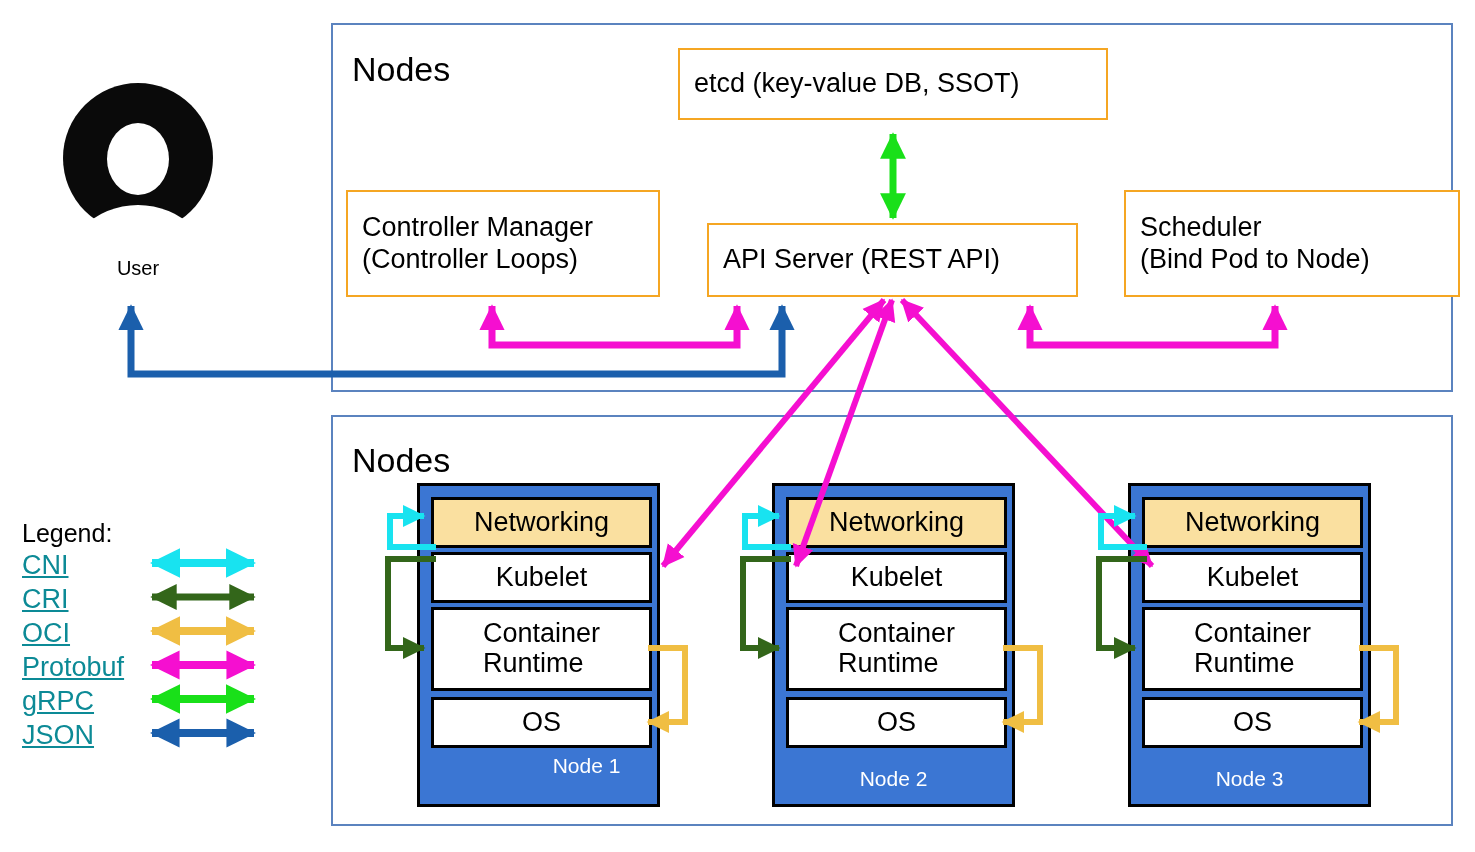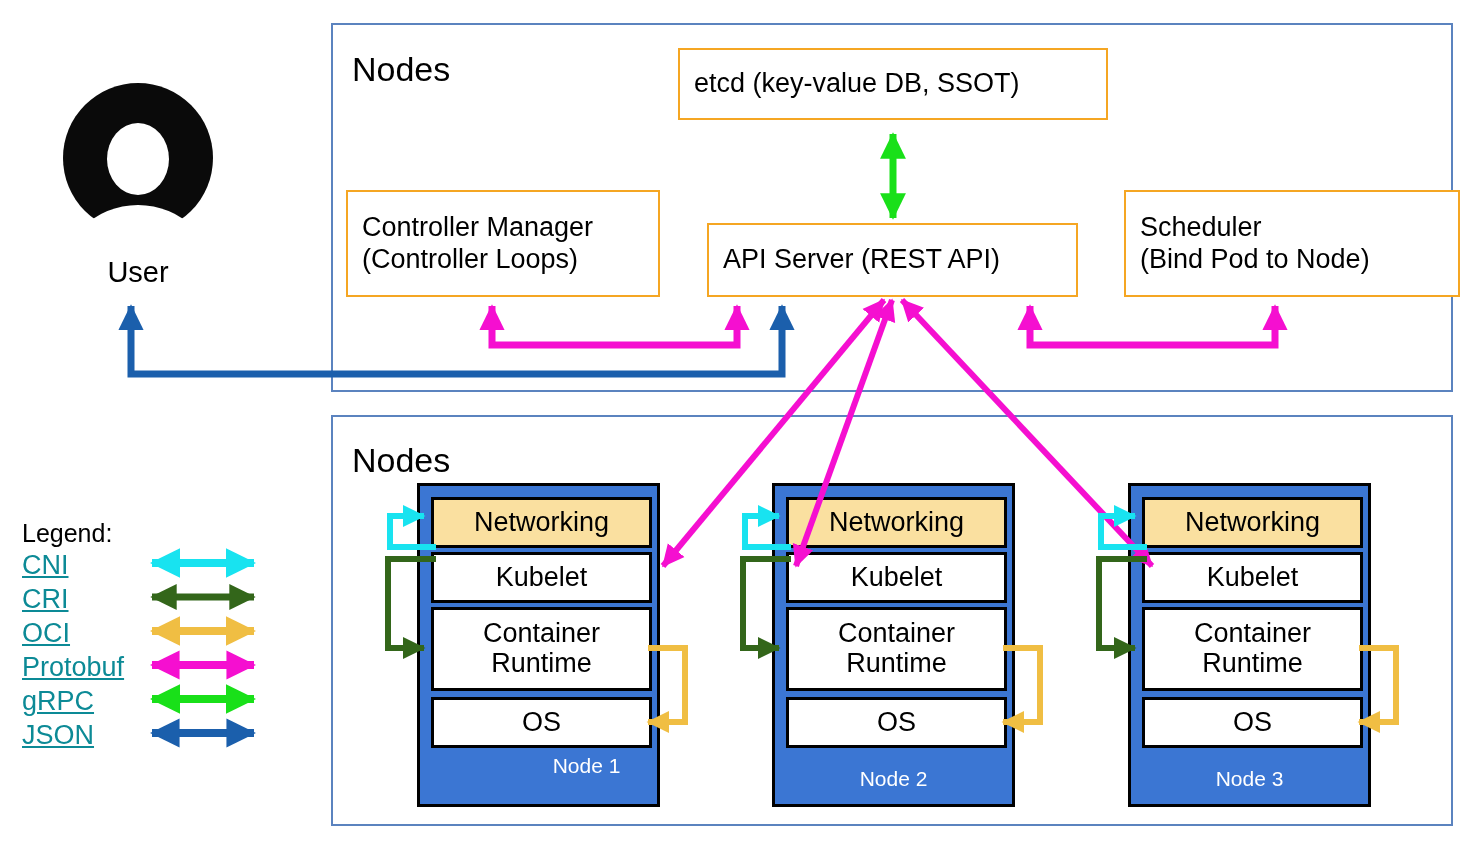--- a/index.html
+++ b/index.html
@@ -67,42 +67,41 @@
     box-sizing: border-box;
   }
   .node-layer {
     position: absolute;
     background: #ffffff;
     border: 3px solid #000000;
     box-sizing: border-box;
     display: flex;
     align-items: center;
     justify-content: center;
-    text-align: center;
   }
   .node-layer.networking { background: #FAE0A0; }
   .node-layer-label {
     font-size: 27px;
     color: #000;
     line-height: 1.1;
     white-space: pre-line;
   }
   .node-name {
     position: absolute;
     color: #ffffff;
     font-size: 21px;
     text-align: center;
     width: 100%;
     line-height: 1;
   }
 
   
   .user-caption {
     position: absolute;
-    font-size: 29px;
+    font-size: 20px;
     color: #000;
     text-align: center;
     line-height: 1;
     white-space: nowrap;
   }
 
   
   .legend-title {
     position: absolute;
     font-size: 25px;

